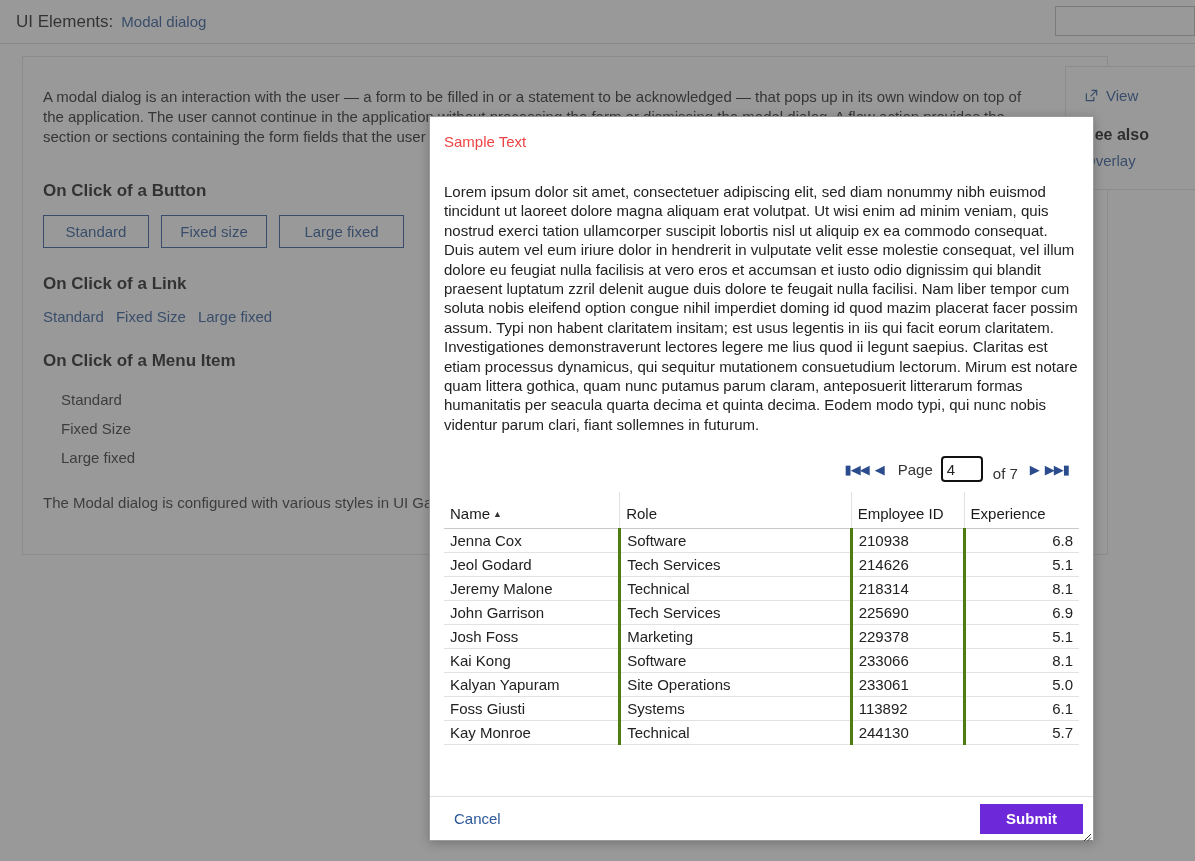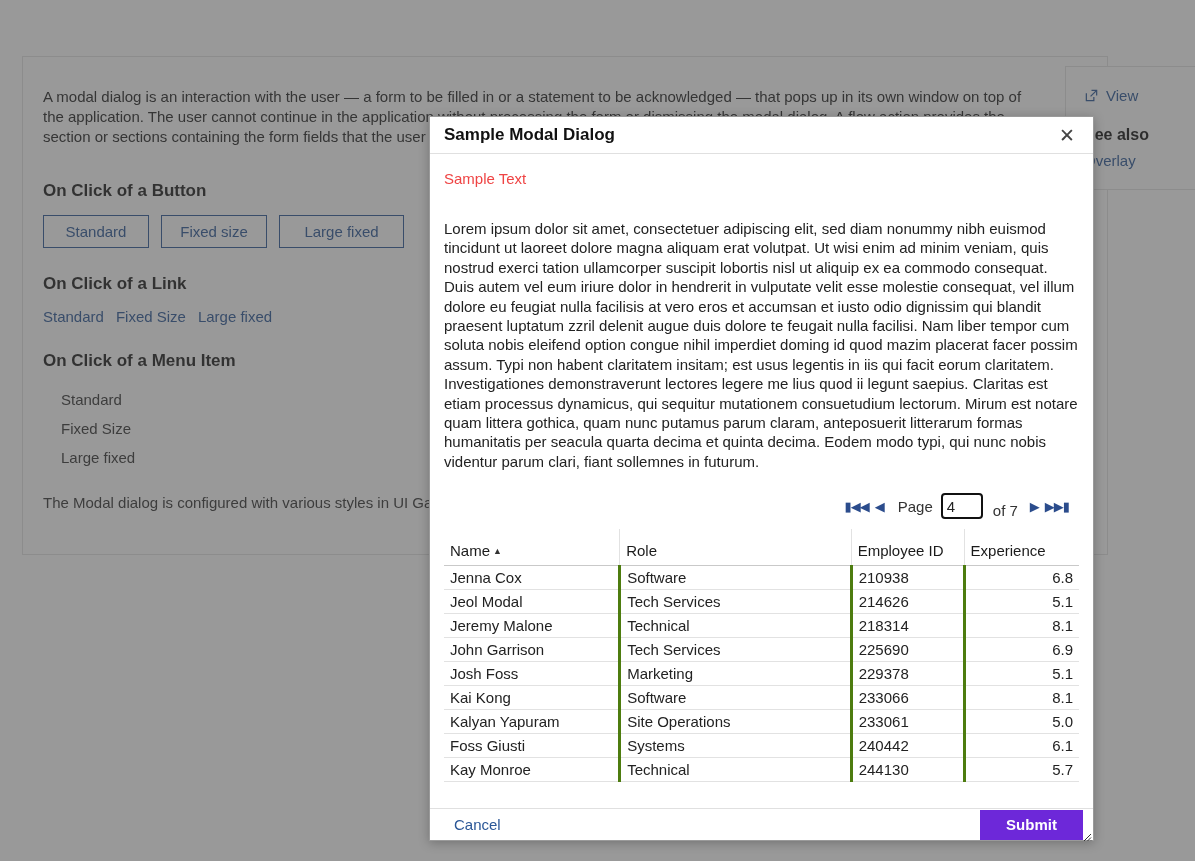--- a/index.html
+++ b/index.html
@@ -300,21 +300,21 @@
     display: inline-block;
     margin-left: 3px;
     font-size: 9px;
     vertical-align: 2px;
     color: #333333;
   }
 
   
   .modal-footer {
     flex: none;
-    height: 32px;
+    height: 44px;
     border-top: 1px solid #e0e0e0;
     display: flex;
     align-items: center;
     justify-content: space-between;
     padding: 0 10px 0 24px;
     box-sizing: border-box;
     position: relative;
   }
   .cancel-link {
     color: #2b5797;
@@ -344,20 +344,25 @@
     width: 11px;
     height: 11px;
     cursor: nwse-resize;
   }
 </style>
 </head>
 <body>
 
 <div id="page">
 
+  <div class="topbar">
+    <span class="topbar-title">UI Elements:</span>
+    <span class="topbar-sub">Modal dialog</span>
+    <div class="topbar-field"></div>
+  </div>
 
   <div class="body-area">
 
     <div class="content-card">
       <p class="intro">A modal dialog is an interaction with the user — a form to be filled in or a statement to be acknowledged — that pops up in its own window on top of the application. The user cannot continue in the application without processing the form or dismissing the modal dialog. A flow action provides the section or sections containing the form fields that the user is to complete.</p>
 
       <h3 class="sect-title">On Click of a Button</h3>
       <div class="btn-row">
         <button class="ghost-btn">Standard</button>
         <button class="ghost-btn">Fixed size</button>
@@ -394,24 +399,20 @@
       <div class="side-sub">Overlay</div>
     </div>
 
   </div>
 </div>
 
 <div id="overlay"></div>
 
 <div id="modal">
 
-  <div class="modal-header">
-    <span class="modal-title">Sample Modal Dialog</span>
-    <button class="close-btn">✕</button>
-  </div>
 
   <div class="modal-body">
     <p class="sample-text">Sample Text</p>
     <p class="lorem">Lorem ipsum dolor sit amet, consectetuer adipiscing elit, sed diam nonummy nibh euismod tincidunt ut laoreet dolore magna aliquam erat volutpat. Ut wisi enim ad minim veniam, quis nostrud exerci tation ullamcorper suscipit lobortis nisl ut aliquip ex ea commodo consequat. Duis autem vel eum iriure dolor in hendrerit in vulputate velit esse molestie consequat, vel illum dolore eu feugiat nulla facilisis at vero eros et accumsan et iusto odio dignissim qui blandit praesent luptatum zzril delenit augue duis dolore te feugait nulla facilisi. Nam liber tempor cum soluta nobis eleifend option congue nihil imperdiet doming id quod mazim placerat facer possim assum. Typi non habent claritatem insitam; est usus legentis in iis qui facit eorum claritatem. Investigationes demonstraverunt lectores legere me lius quod ii legunt saepius. Claritas est etiam processus dynamicus, qui sequitur mutationem consuetudium lectorum. Mirum est notare quam littera gothica, quam nunc putamus parum claram, anteposuerit litterarum formas humanitatis per seacula quarta decima et quinta decima. Eodem modo typi, qui nunc nobis videntur parum clari, fiant sollemnes in futurum.</p>
 
     <div class="pager">
       <span class="pager-icon">▮◀◀</span>
       <span class="pager-icon">◀</span>
       <span class="pager-label">Page</span>
       <input class="page-input" type="text" value="4" style="">
@@ -430,21 +431,21 @@
         </tr>
       </thead>
       <tbody id="grid-body">
           <tr>
             <td class="col-name">Jenna Cox</td>
             <td class="col-role">Software</td>
             <td class="col-empid">210938</td>
             <td class="col-exp">6.8</td>
           </tr>
           <tr>
-            <td class="col-name">Jeol Modal</td>
+            <td class="col-name">Jeol Godard</td>
             <td class="col-role">Tech Services</td>
             <td class="col-empid">214626</td>
             <td class="col-exp">5.1</td>
           </tr>
           <tr>
             <td class="col-name">Jeremy Malone</td>
             <td class="col-role">Technical</td>
             <td class="col-empid">218314</td>
             <td class="col-exp">8.1</td>
           </tr>
@@ -468,21 +469,21 @@
           </tr>
           <tr>
             <td class="col-name">Kalyan Yapuram</td>
             <td class="col-role">Site Operations</td>
             <td class="col-empid">233061</td>
             <td class="col-exp">5.0</td>
           </tr>
           <tr>
             <td class="col-name">Foss Giusti</td>
             <td class="col-role">Systems</td>
-            <td class="col-empid">240442</td>
+            <td class="col-empid">113892</td>
             <td class="col-exp">6.1</td>
           </tr>
           <tr>
             <td class="col-name">Kay Monroe</td>
             <td class="col-role">Technical</td>
             <td class="col-empid">244130</td>
             <td class="col-exp">5.7</td>
           </tr>
         </tbody>
     </table>

